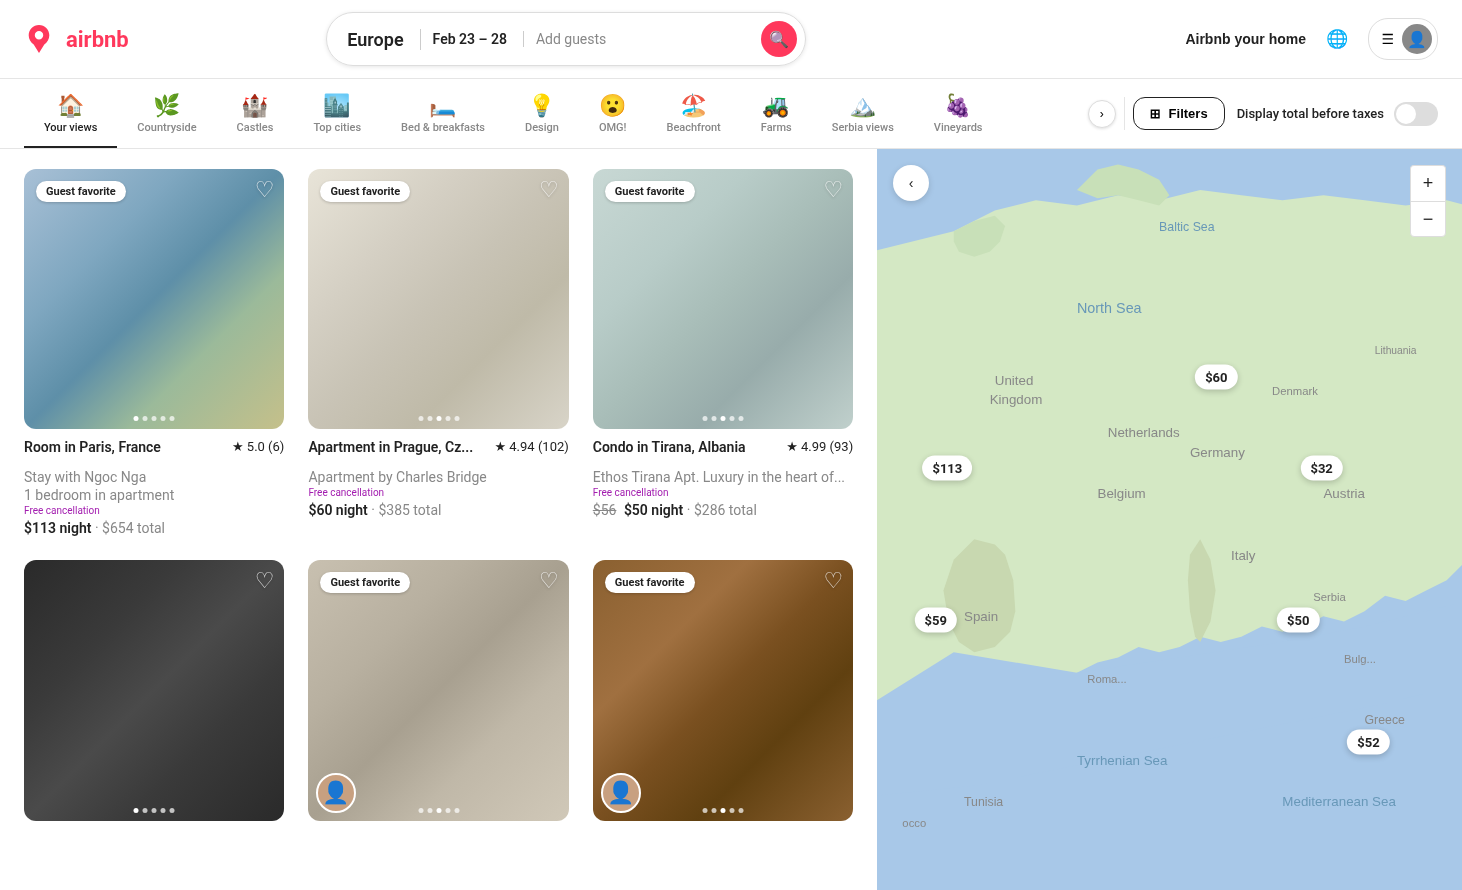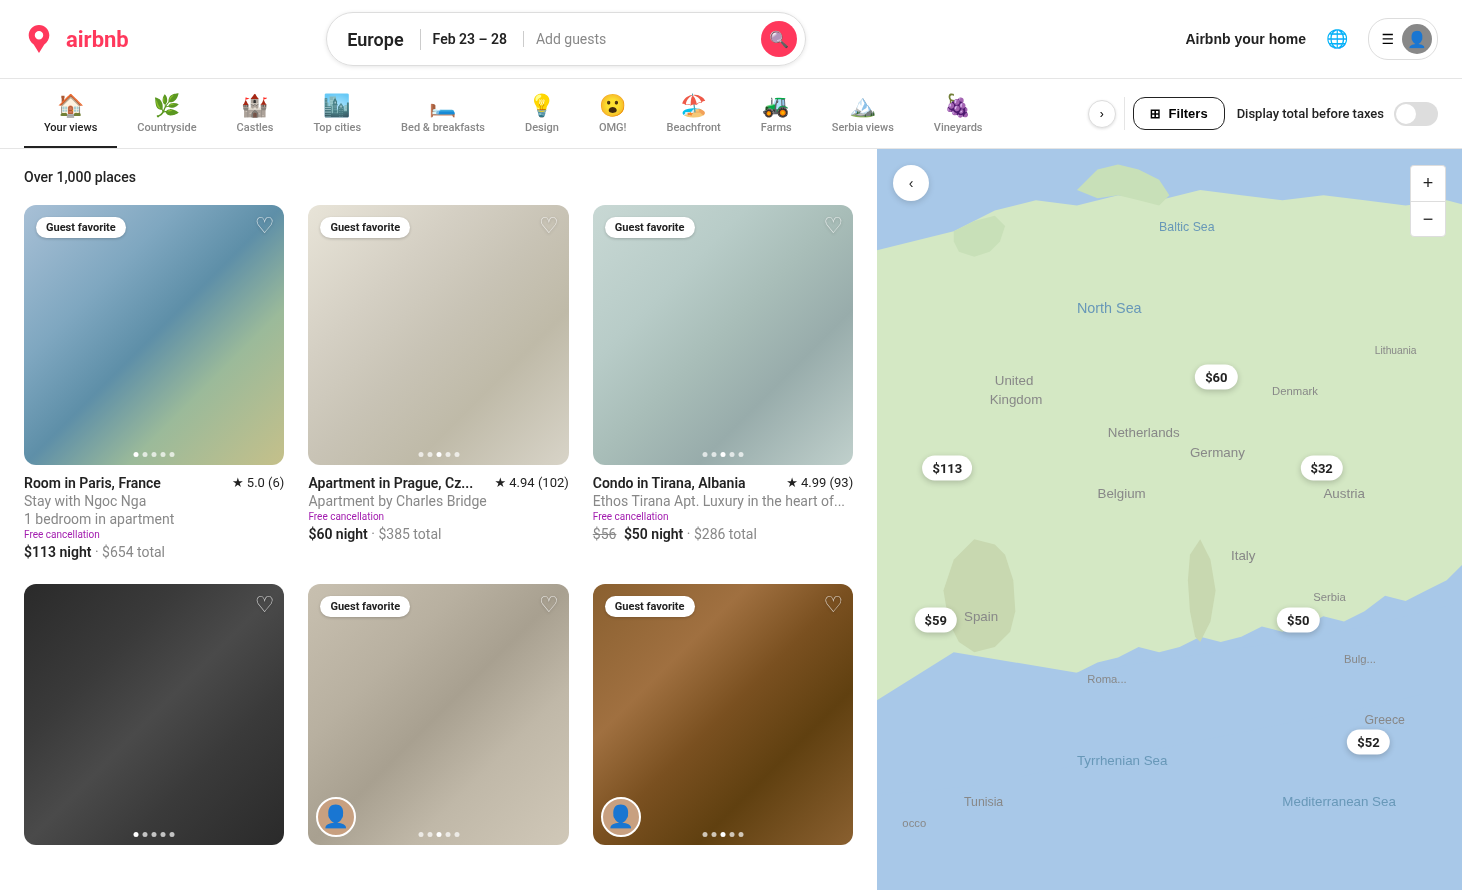--- a/index.html
+++ b/index.html
@@ -328,21 +328,21 @@
       display: flex;
       align-items: center;
       justify-content: center;
       font-size: 22px;
       overflow: hidden;
     }
     .listing-title {
       display: flex;
       justify-content: space-between;
       align-items: flex-start;
-      margin-bottom: 2px;
+      margin-bottom: 14px;
     }
     .listing-name {
       font-size: 14px;
       font-weight: 600;
       color: #222;
     }
     .listing-rating {
       display: flex;
       align-items: center;
       gap: 3px;
@@ -531,21 +531,20 @@
     <div class="display-toggle">
       <span>Display total before taxes</span>
       <div class="toggle-switch off"></div>
     </div>
   </div>
 </nav>
 
 <div class="main-content">
 
   <div class="listings-panel">
-    <div class="result-count">Over 1,000 places</div>
     <div class="listings-grid" id="listings-grid">
         <div class="listing-card">
     <div class="listing-image-wrap">
       <div class="img-paris listing-image"></div>
       <div class="guest-favorite-badge">Guest favorite</div>
       <button class="wishlist-btn">♡</button>
       <div class="photo-dots">
               <span class="dot active"></span>
               <span class="dot"></span>
               <span class="dot"></span>

